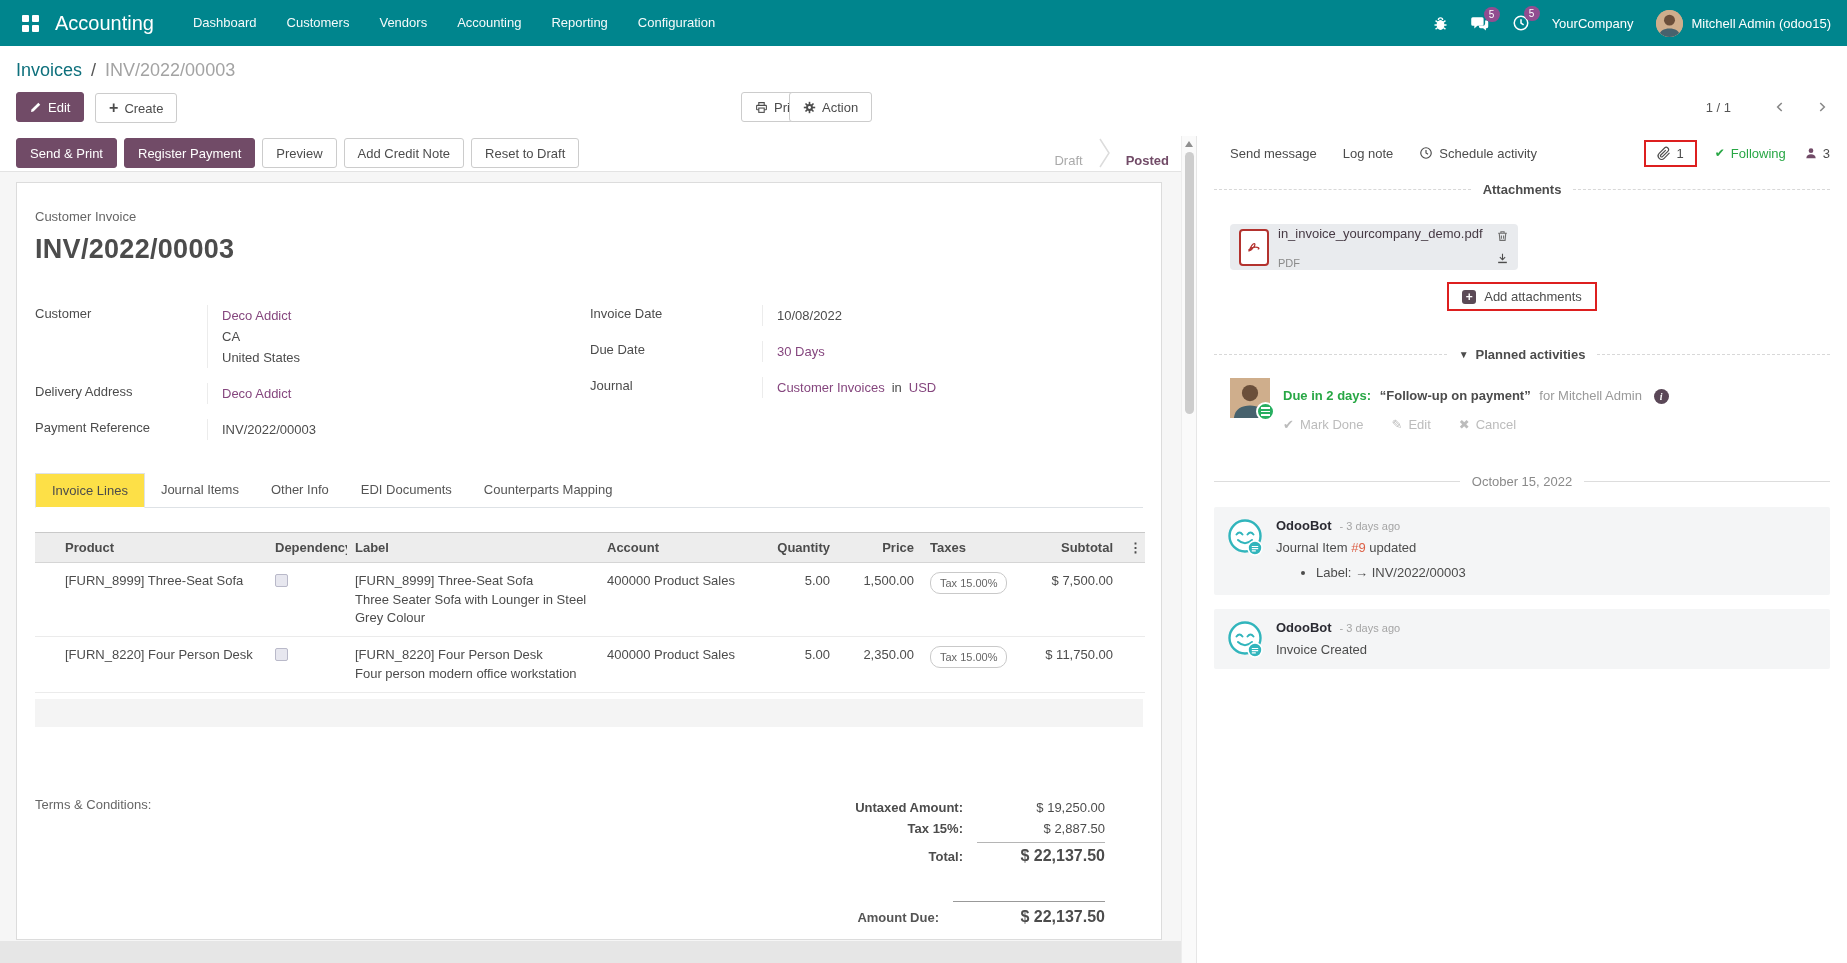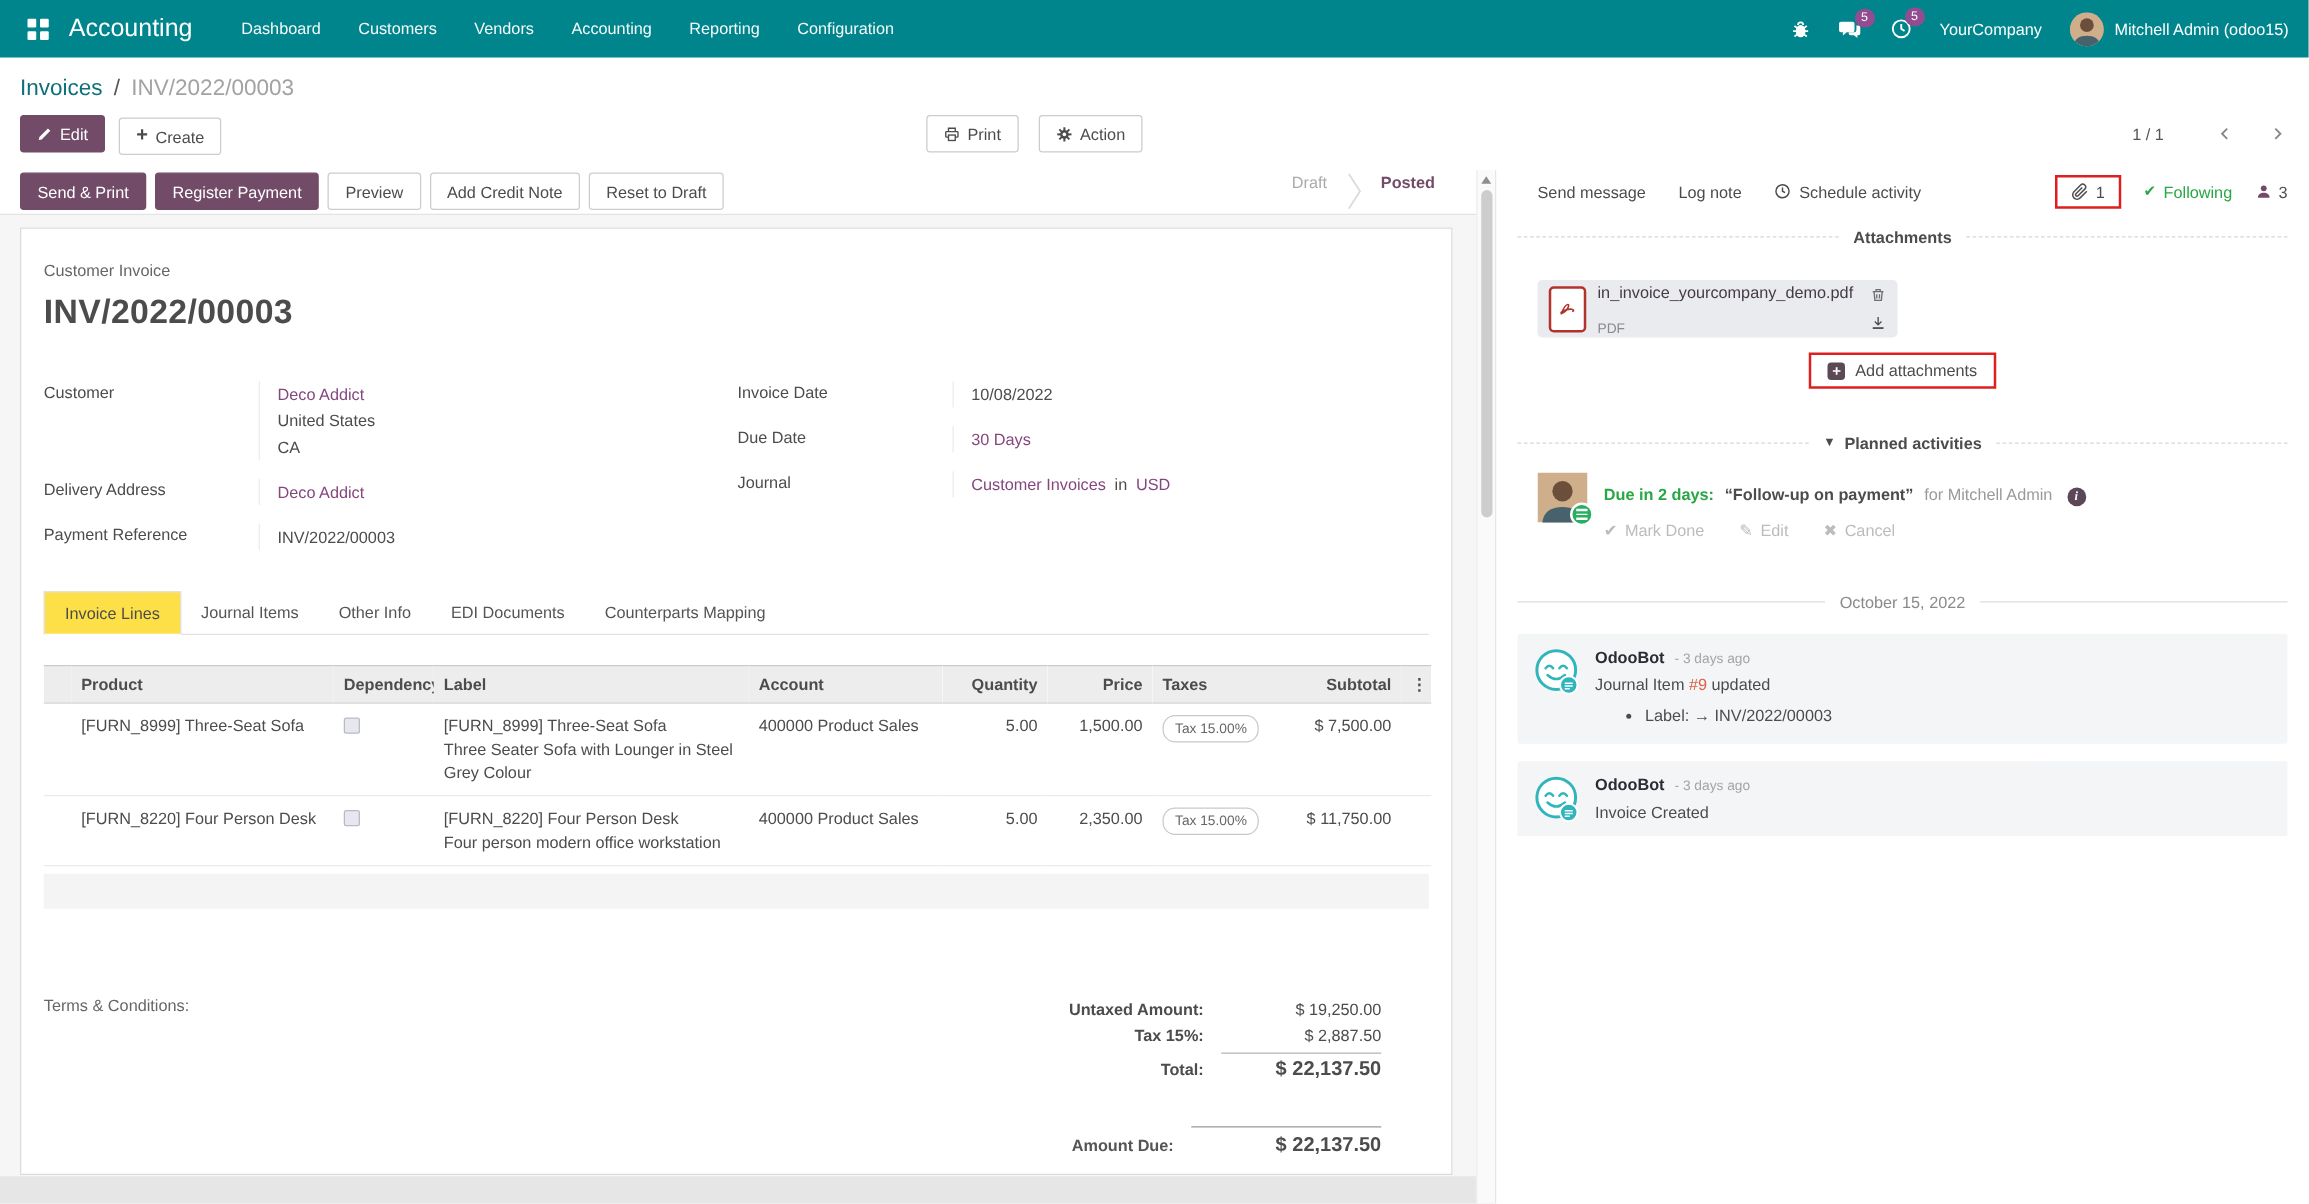--- a/index.html
+++ b/index.html
@@ -36,30 +36,30 @@
   .bc-current{color:#a3a3a3}
   .buttons-row{position:absolute;top:92px;left:0;width:1847px;height:31px}
   .btn{display:inline-flex;align-items:center;gap:6px;height:30px;padding:0 13px;border:1px solid #ccc;
        background:#fff;border-radius:3px;font-size:13px;color:#4c4c4c;cursor:pointer;
        font-family:"Liberation Sans",sans-serif}
   .btn-primary{background:var(--accent);border-color:var(--accent);color:#fff}
   .edit-btn{margin-left:16px}
   .create-btn{margin-left:7px}
   .create-plus{font-size:16px;font-weight:700;line-height:1}
   .print-btn{position:absolute;left:741px;top:0}
-  .action-btn{position:absolute;left:831px;top:0}
+  .action-btn{position:absolute;left:789px;top:0}
   .pager{position:absolute;right:16px;top:0;height:30px;display:flex;align-items:center;gap:24px;color:#555}
   .pager-count{margin-right:16px}
   .pager-arrow{cursor:pointer;padding:2px}
 
   
   .statusbar{position:absolute;top:136px;left:0;width:1196px;height:36px;background:#fff;
              border-bottom:1px solid #e3e3e3}
   .sb-buttons{position:absolute;left:16px;top:2px;display:flex;gap:7px}
-  .status-widget{position:absolute;right:33px;top:2px;height:30px;display:flex;align-items:flex-start}
+  .status-widget{position:absolute;right:12px;top:2px;height:30px;display:flex;align-items:flex-end}
   .status-step{padding:0 15px;color:#aaa;cursor:pointer}
   .status-step.active{color:var(--accent);font-weight:700}
 
   
   .left-pane{position:absolute;top:172px;left:0;width:1196px;height:791px;background:#f6f6f6}
   .bottom-band{position:absolute;left:0;bottom:0;width:1196px;height:22px;background:#e6e6e6}
   .sheet{position:absolute;left:16px;top:10px;width:1146px;height:758px;background:#fff;
          border:1px solid #dcdcdc;padding:26px 18px 0}
   .doc-type{font-size:13px;color:#666}
   .doc-number{font-size:27px;font-weight:700;color:#4c4c4c;margin:10px 0 0;letter-spacing:.3px}
@@ -302,22 +302,22 @@
   <div class="sheet">
     <div class="doc-type">Customer Invoice</div>
     <h1 class="doc-number">INV/2022/00003</h1>
 
     <div class="fields">
       <div class="fcol left">
         <div class="field">
           <div class="flabel">Customer</div>
           <div class="fvalue">
             <span class="link">Deco Addict</span>
+            <div>CA</div>
             <div>United States</div>
-            <div>CA</div>
           </div>
         </div>
         <div class="field">
           <div class="flabel">Delivery Address</div>
           <div class="fvalue"><span class="link">Deco Addict</span></div>
         </div>
         <div class="field">
           <div class="flabel">Payment Reference</div>
           <div class="fvalue"><span>INV/2022/00003</span></div>
         </div>

